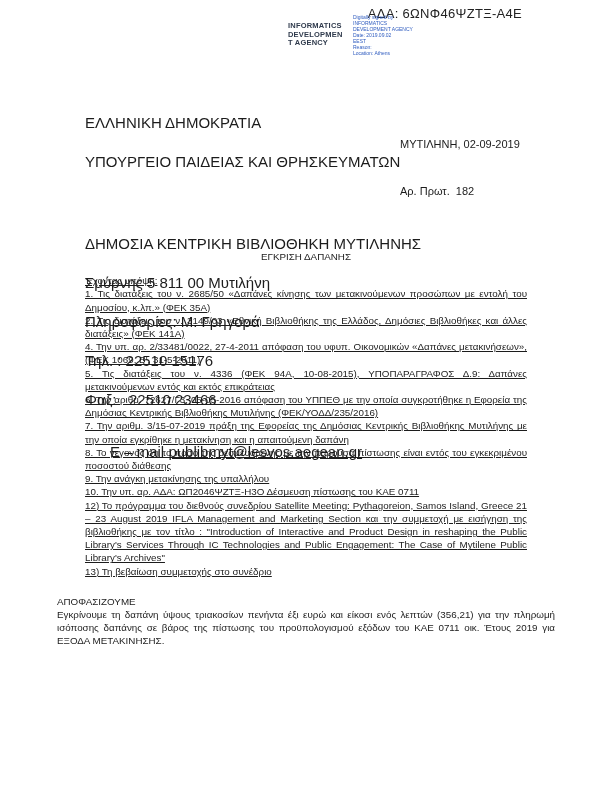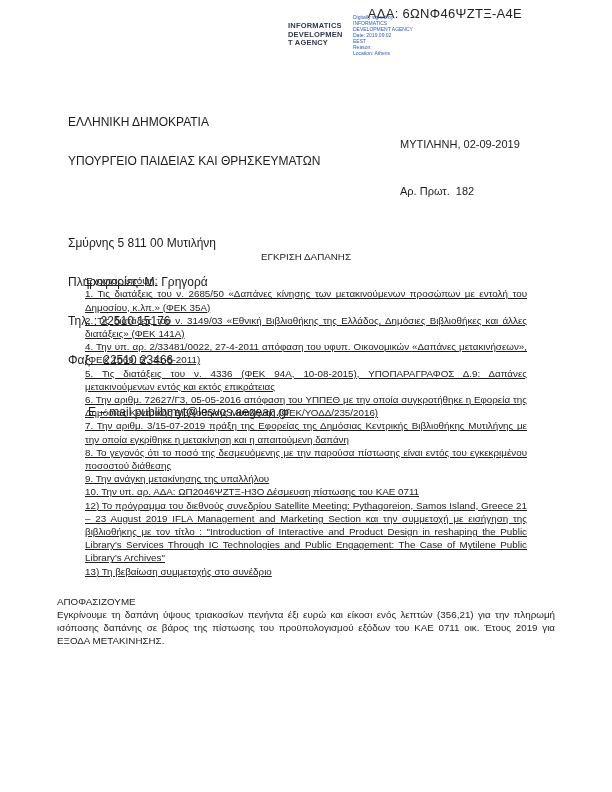--- a/index.html
+++ b/index.html
@@ -9,21 +9,21 @@
     background:#ffffff; color:#1c1c1c; position:relative; overflow:hidden;
   }
   .page { position:absolute; left:0; top:0; width:612px; height:792px; background:#ffffff; }
 
   .ada { position:absolute; top:6px; right:90px; font-size:13px; letter-spacing:.3px; color:#222; }
 
   .stamp { position:absolute; left:288px; top:14px; display:flex; gap:7px; align-items:center; }
   .stamp-agency { width:58px; font-size:7.5px; line-height:8.5px; font-weight:bold; color:#2f3a4c; letter-spacing:.2px; }
   .stamp-details { font-size:5px; line-height:6px; color:#2e5bbf; }
 
-  .hdr-left  { position:absolute; left:68px;  top:90px;  font-size:12px; line-height:13px; white-space:pre; }
+  .hdr-left  { position:absolute; left:85px;  top:90px;  font-size:15px; line-height:13px; white-space:pre; }
   .hdr-left .gap { height:17px; }
   .hdr-right { position:absolute; left:400px; top:112px; font-size:11px; line-height:13px; white-space:pre; }
   .hdr-right .date-line { margin-bottom:8px; }
   .email-link { color:inherit; text-decoration:underline; cursor:pointer; }
 
   .content { position:absolute; left:57px; top:250px; width:498px; font-size:9.8px; line-height:13.2px; }
   .doc-title { text-align:center; margin-bottom:11px; }
   .list { margin:0 28px; text-align:justify; }
   .list p { margin:0;text-decoration:underline; }
   .decision-heading { margin-top:17px; }
@@ -50,20 +50,21 @@
       <div>EEST</div>
       <div>Reason:</div>
       <div>Location: Athens</div>
     </div>
   </div>
 
   <div class="hdr-left">
     <div>ΕΛΛΗΝΙΚΗ ΔΗΜΟΚΡΑΤΙΑ</div>
     <div>ΥΠΟΥΡΓΕΙΟ ΠΑΙΔΕΙΑΣ ΚΑΙ ΘΡΗΣΚΕΥΜΑΤΩΝ</div>
     <div class="gap"></div>
+    <div>ΔΗΜΟΣΙΑ ΚΕΝΤΡΙΚΗ ΒΙΒΛΙΟΘΗΚΗ ΜΥΤΙΛΗΝΗΣ</div>
     <div>Σμύρνης 5 811 00 Μυτιλήνη</div>
     <div>Πληροφορίες: Μ. Γρηγορά</div>
     <div>Τηλ. : 22510 15176</div>
     <div>Φαξ:   22510 23466</div>
     <div>
       <span>E – mail </span><a class="email-link">publibmyt@lesvos.aegean.gr</a>
     </div>
   </div>
 
   <div class="hdr-right">

